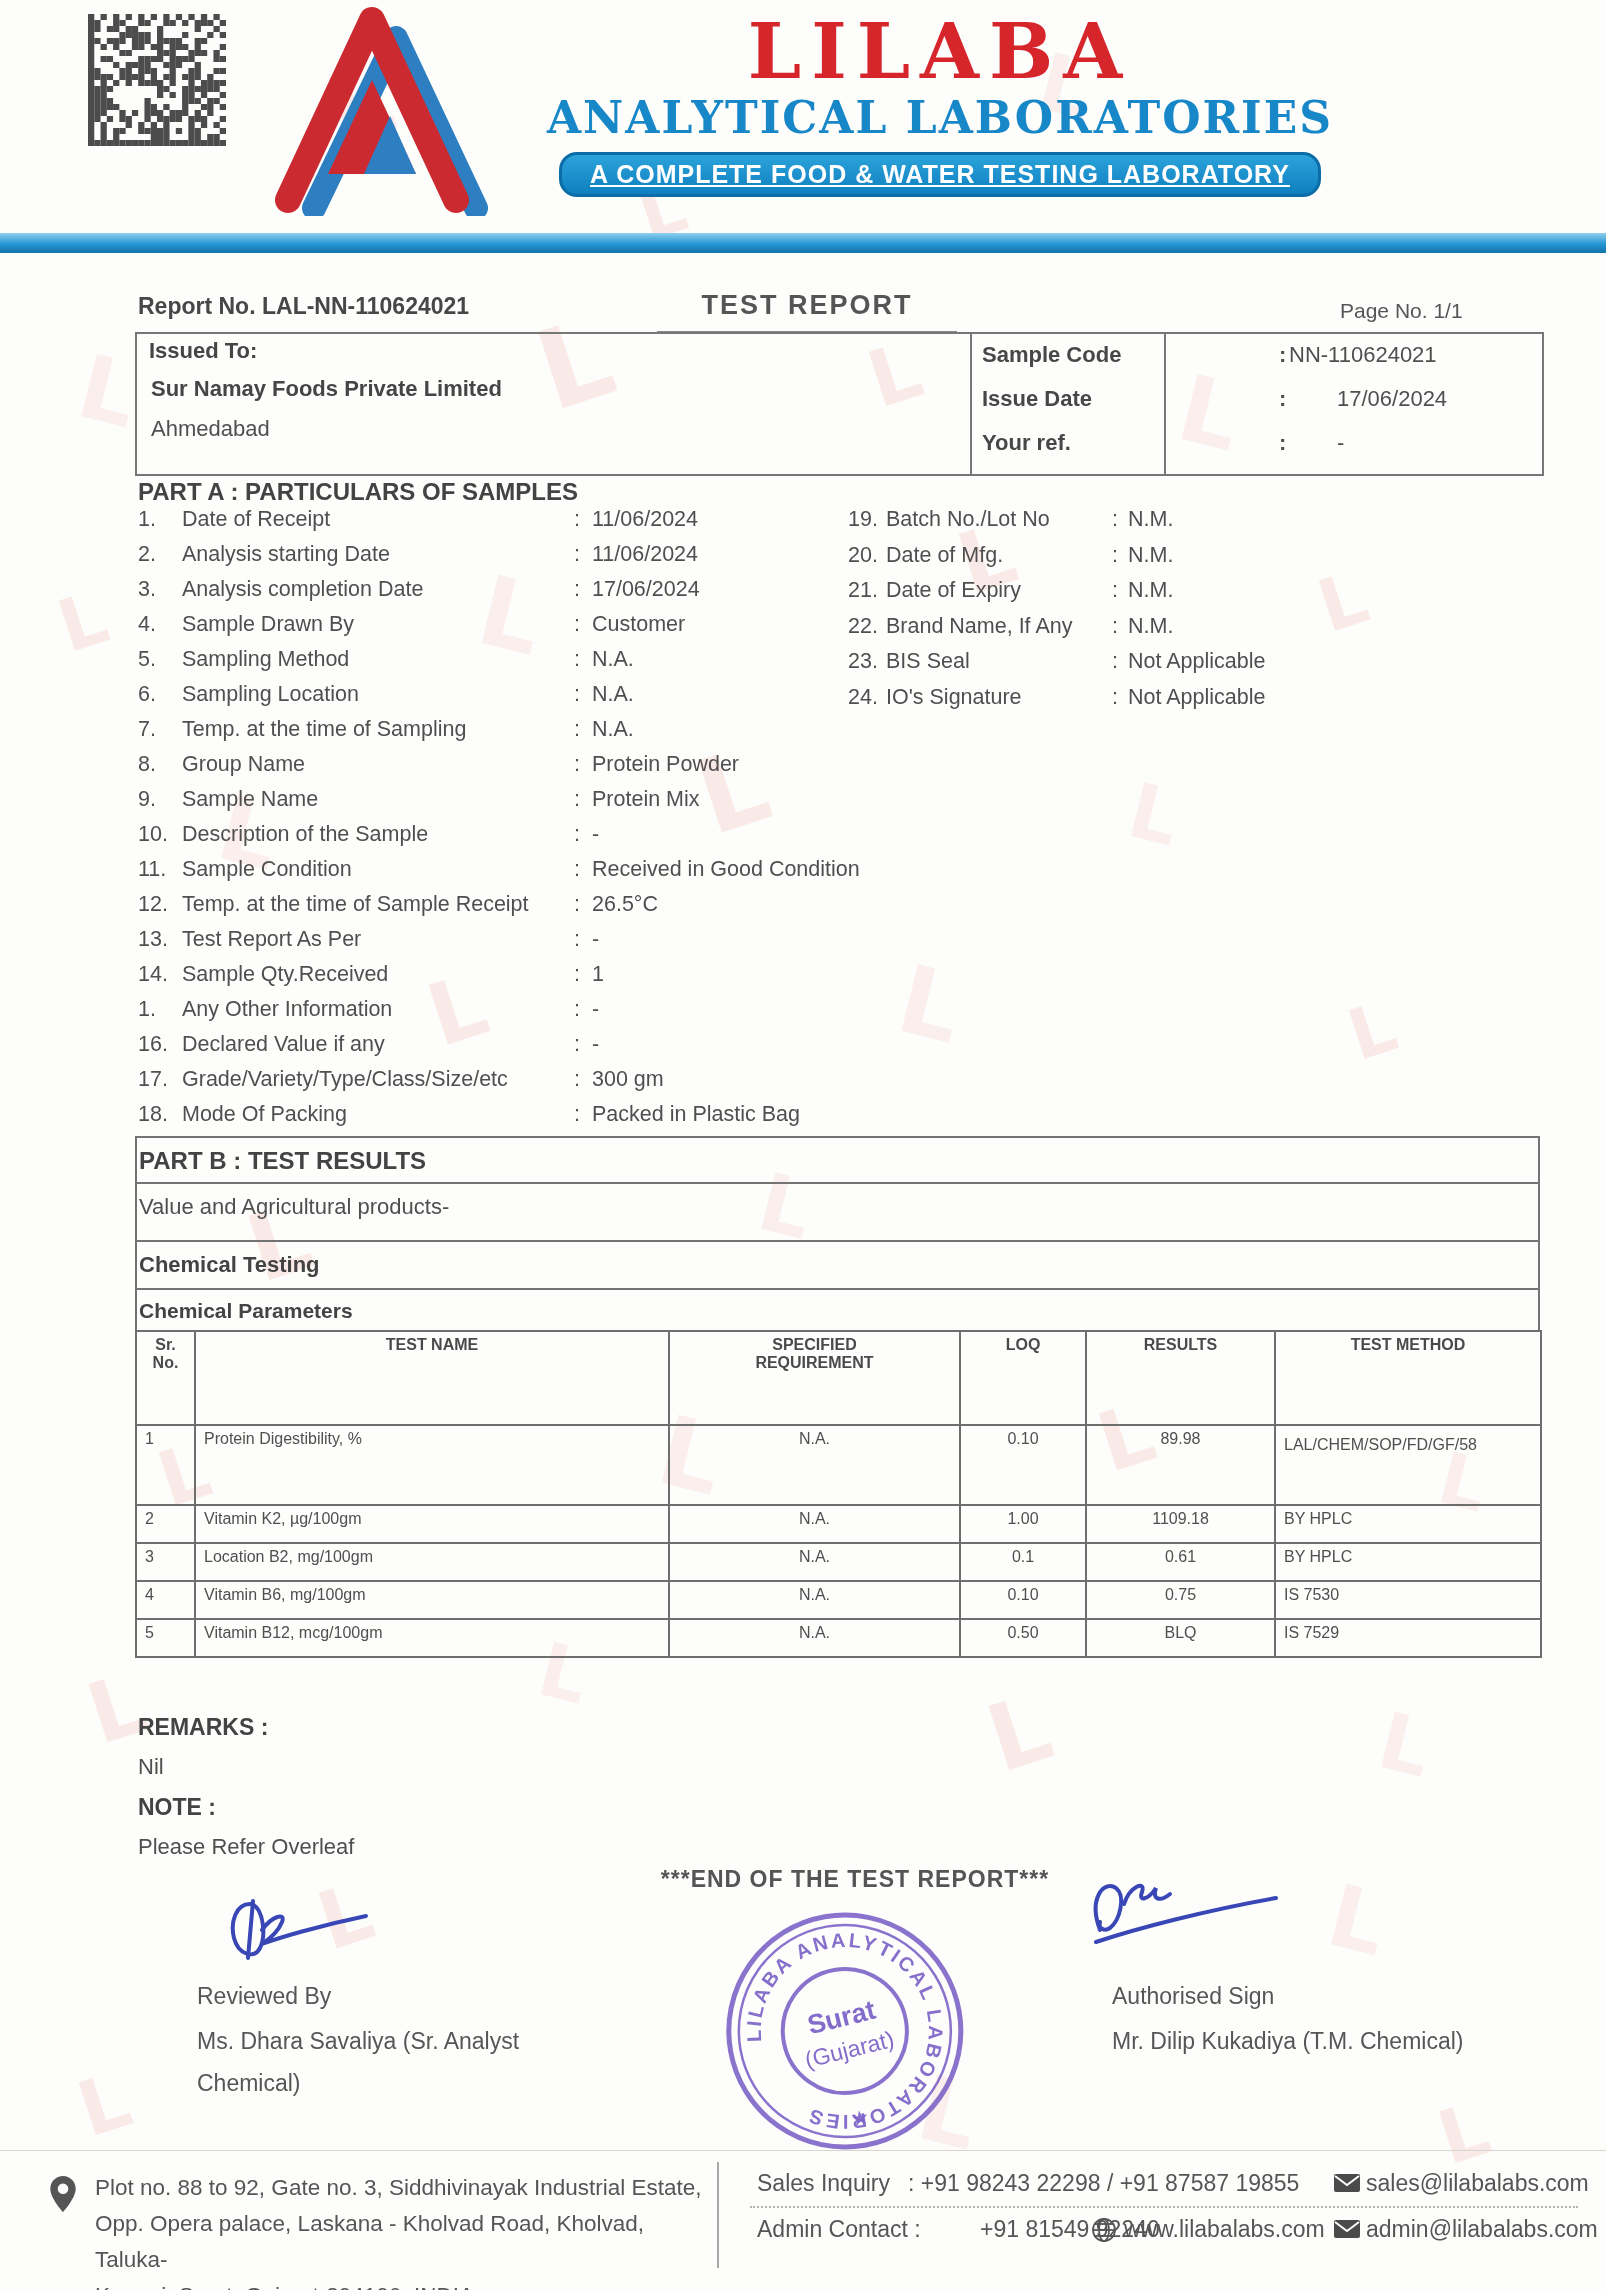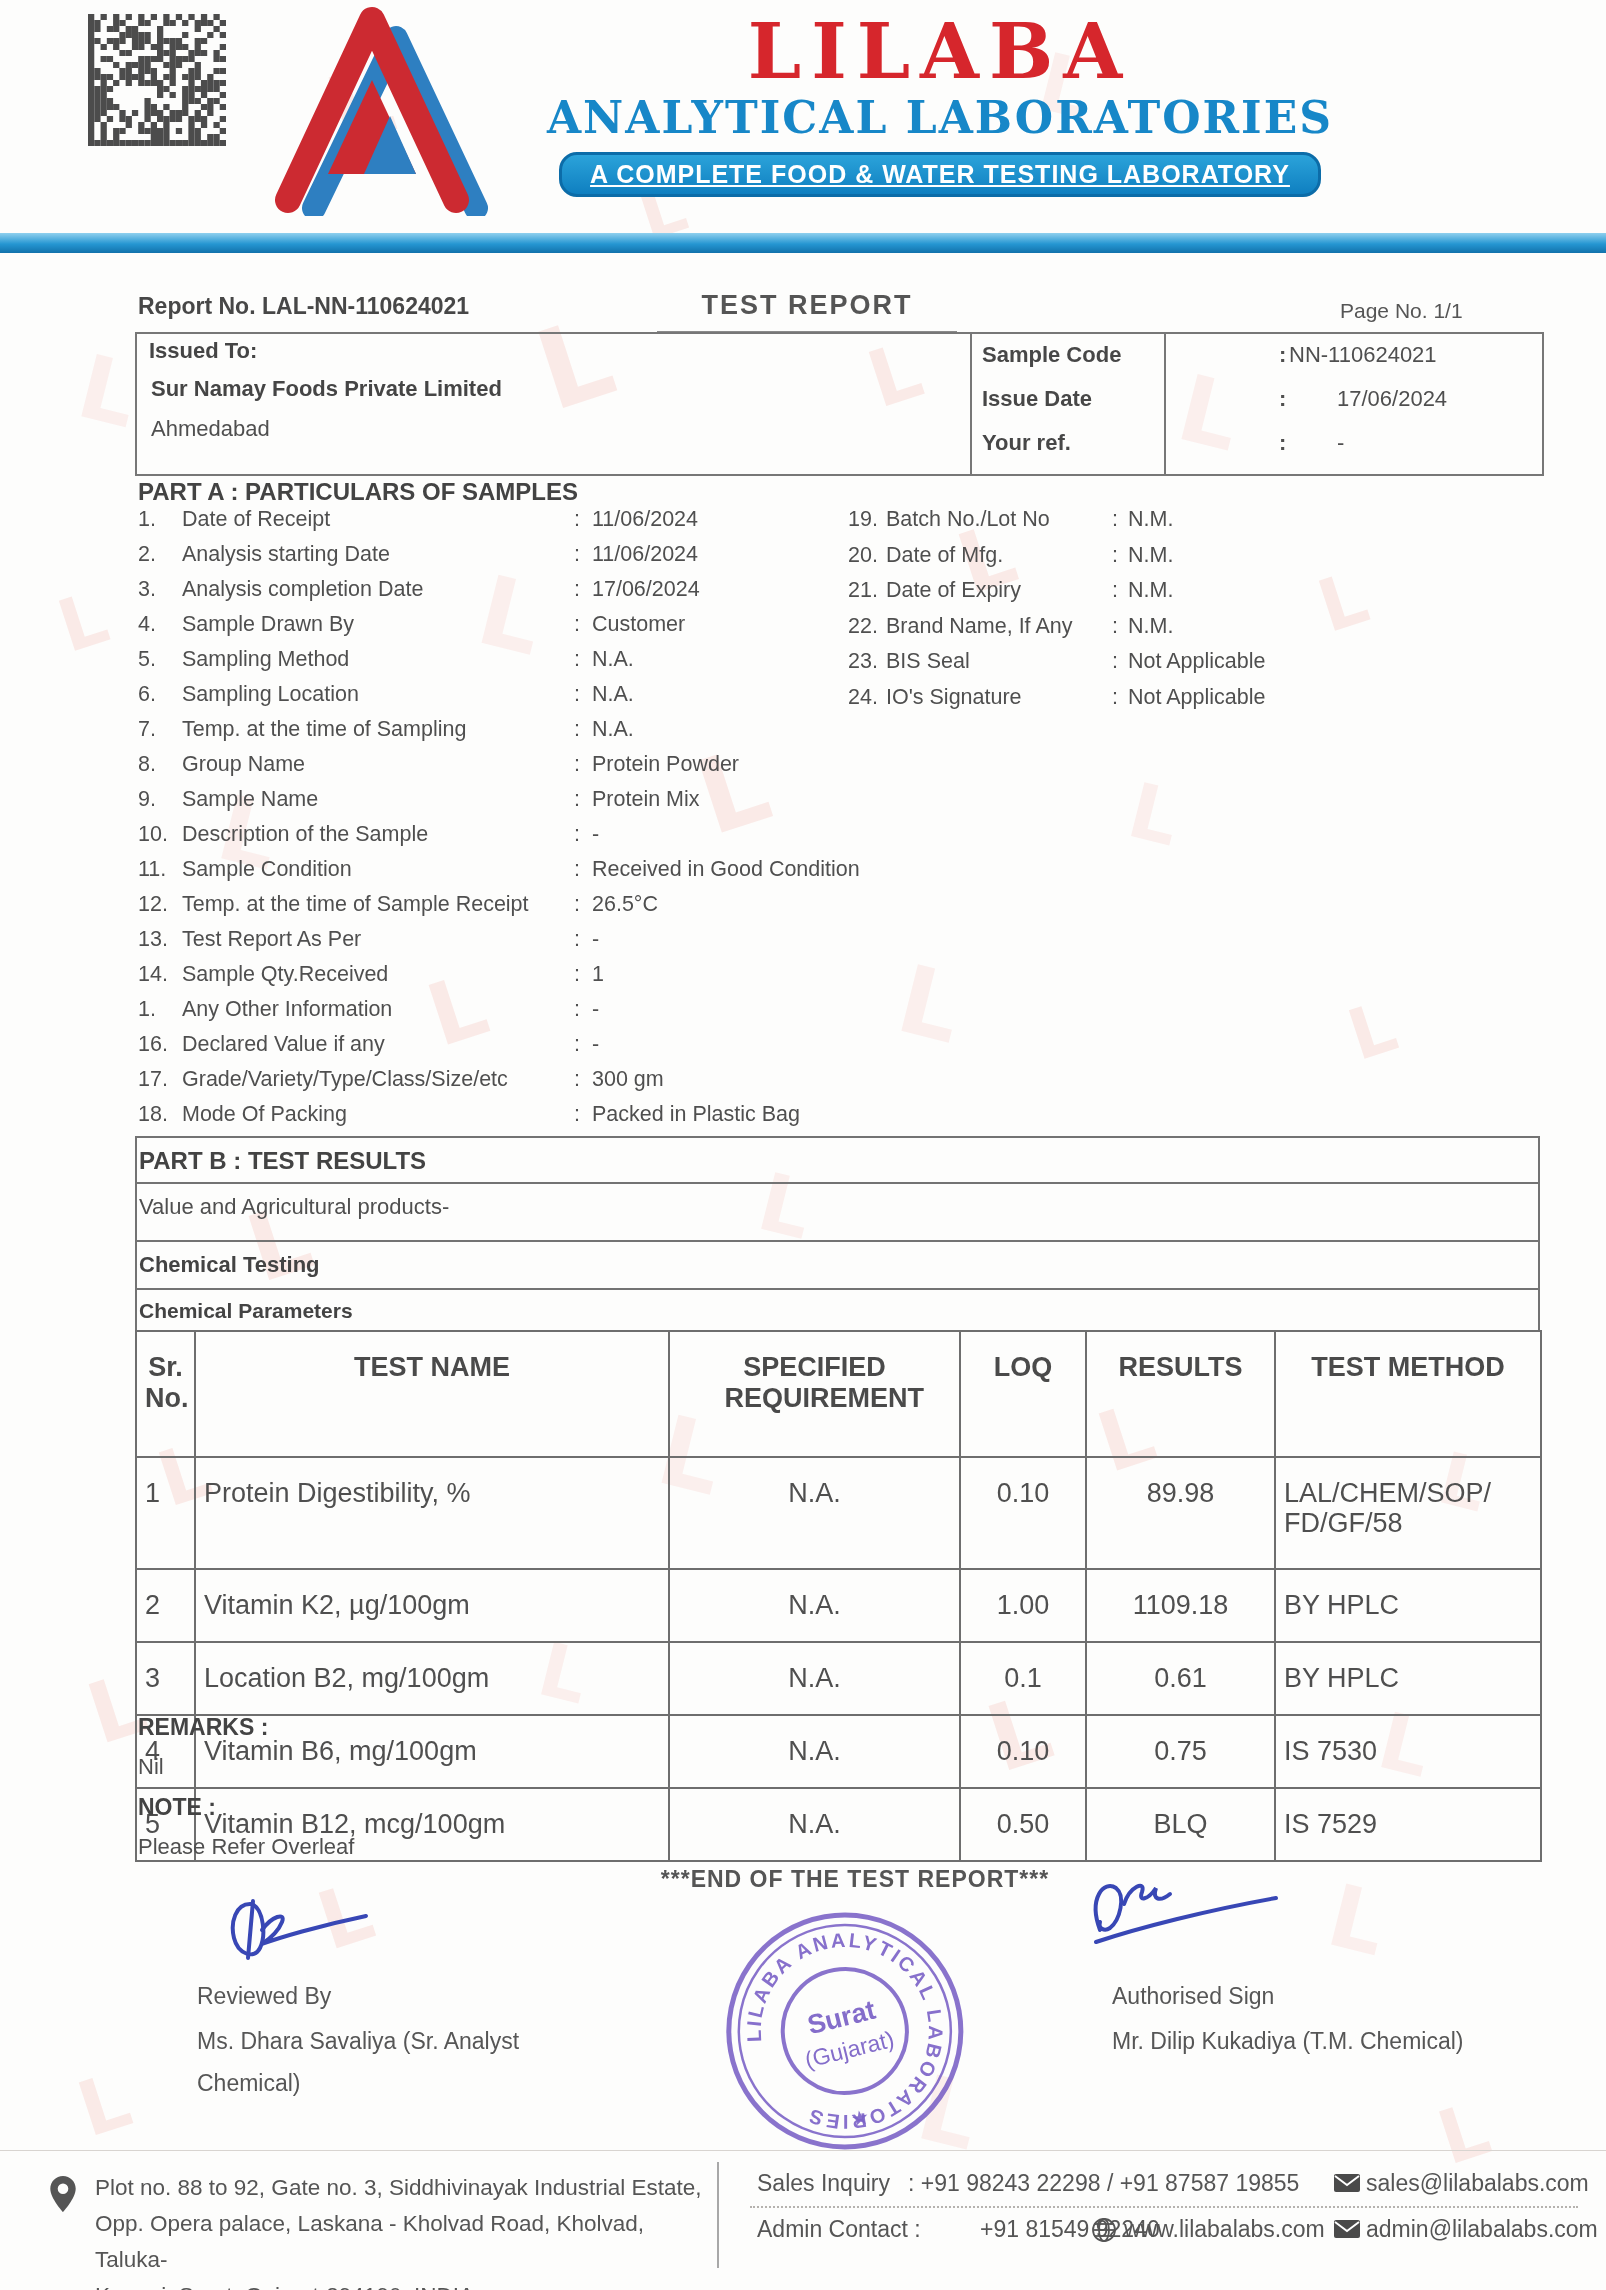--- a/index.html
+++ b/index.html
@@ -48,22 +48,22 @@
   .pa-left .row{grid-template-columns:44px 392px 18px auto;}
   .pa-right .row{grid-template-columns:38px 226px 16px auto;height:35.6px;}
   
   .partb{position:absolute;left:135px;top:1138px;width:1405px;}
   .pb-row{border:2px solid #737373;margin-top:-2px;box-sizing:border-box;padding-left:2px;}
   .pb-title{height:48px;line-height:46px;font-size:24px;font-weight:bold;color:#434343;}
   .pb-cat{height:60px;font-size:22px;padding-top:10px;}
   .pb-sec{height:50px;font-size:22px;font-weight:bold;color:#434343;padding-top:10px;}
   .pb-sub{height:44px;font-size:21px;font-weight:bold;color:#434343;padding-top:9px;}
   table.results{width:1405px;border-collapse:collapse;margin-top:-2px;table-layout:fixed;}
-  table.results th,table.results td{border:2px solid #6e6e6e;padding:20px 8px;vertical-align:top;
-      font-size:27px;color:#4f4f4f;}
+  table.results th,table.results td{border:2px solid #6e6e6e;padding:4px 8px;vertical-align:top;
+      font-size:16px;color:#4f4f4f;}
   table.results th{font-weight:bold;color:#4a4a4a;height:84px;}
   .c-sr{width:59px;}.c-name{width:474px;}.c-spec{width:291px;}.c-loq{width:126px;}
   .c-res{width:189px;}.c-met{width:266px;}
   .th-spec div{max-width:180px;margin:0 auto;text-align:center;}
   .ctr{text-align:center;}
   td.h1{height:70px;} td.hs{height:28px;}
   .method-wrap{max-width:208px;word-break:break-all;line-height:30px;}
   
   .remarks-label{position:absolute;left:138px;top:1714px;font-size:23px;font-weight:bold;color:#434343;}
   .remarks-val{position:absolute;left:138px;top:1754px;font-size:22px;}

